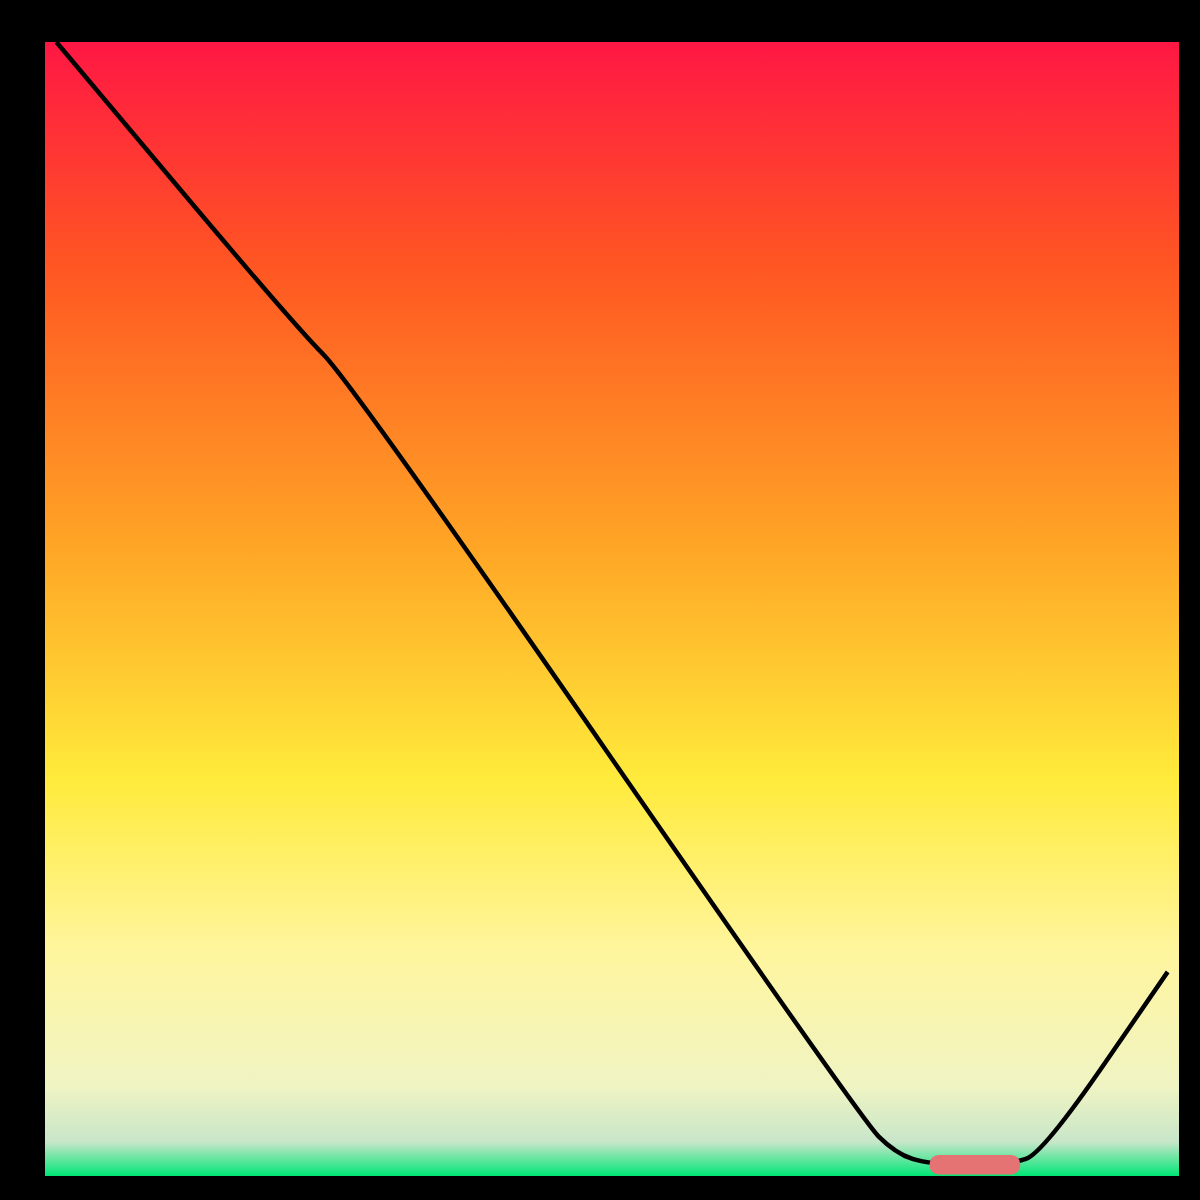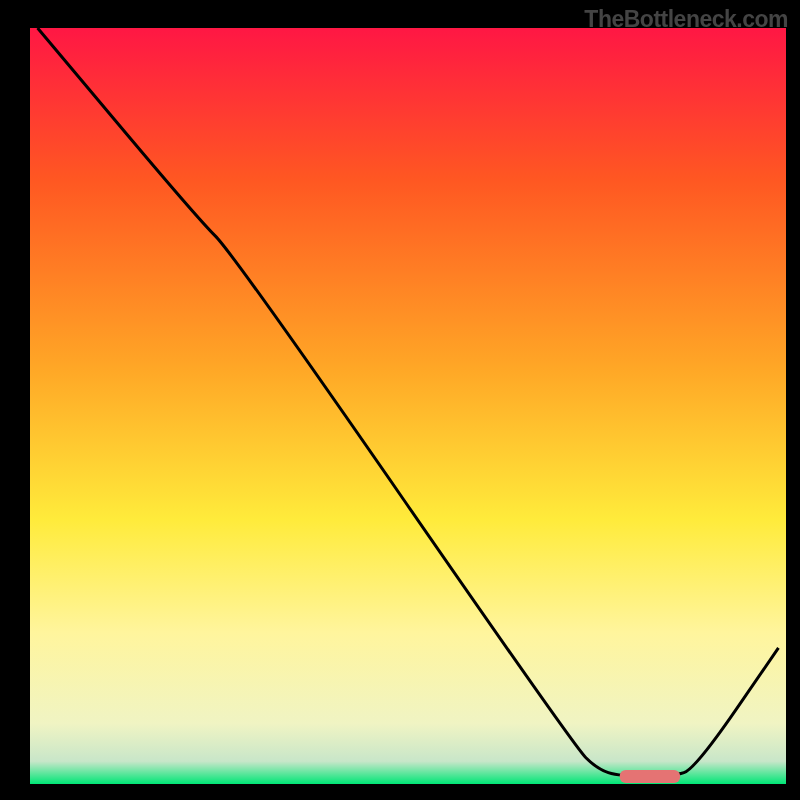--- a/index.html
+++ b/index.html
@@ -29,21 +29,20 @@
     letter-spacing: -0.5px;
   }
   svg {
     display: block;
   }
 </style>
 </head>
 <body>
 
 <div class="chart-container">
-  <div class="watermark">TheBottleneck.com</div>
   <svg width="800" height="800" viewBox="0 0 800 800">
     <defs>
       <linearGradient id="bg-gradient" x1="0%" y1="0%" x2="0%" y2="100%">
       <stop offset="0%" stop-color="#ff1744"></stop>
           <stop offset="20%" stop-color="#ff5722"></stop>
           <stop offset="45%" stop-color="#ffa726"></stop>
           <stop offset="65%" stop-color="#ffeb3b"></stop>
           <stop offset="80%" stop-color="#fff59d"></stop>
           <stop offset="92%" stop-color="#f0f4c3"></stop>
           <stop offset="97%" stop-color="#c8e6c9"></stop>

